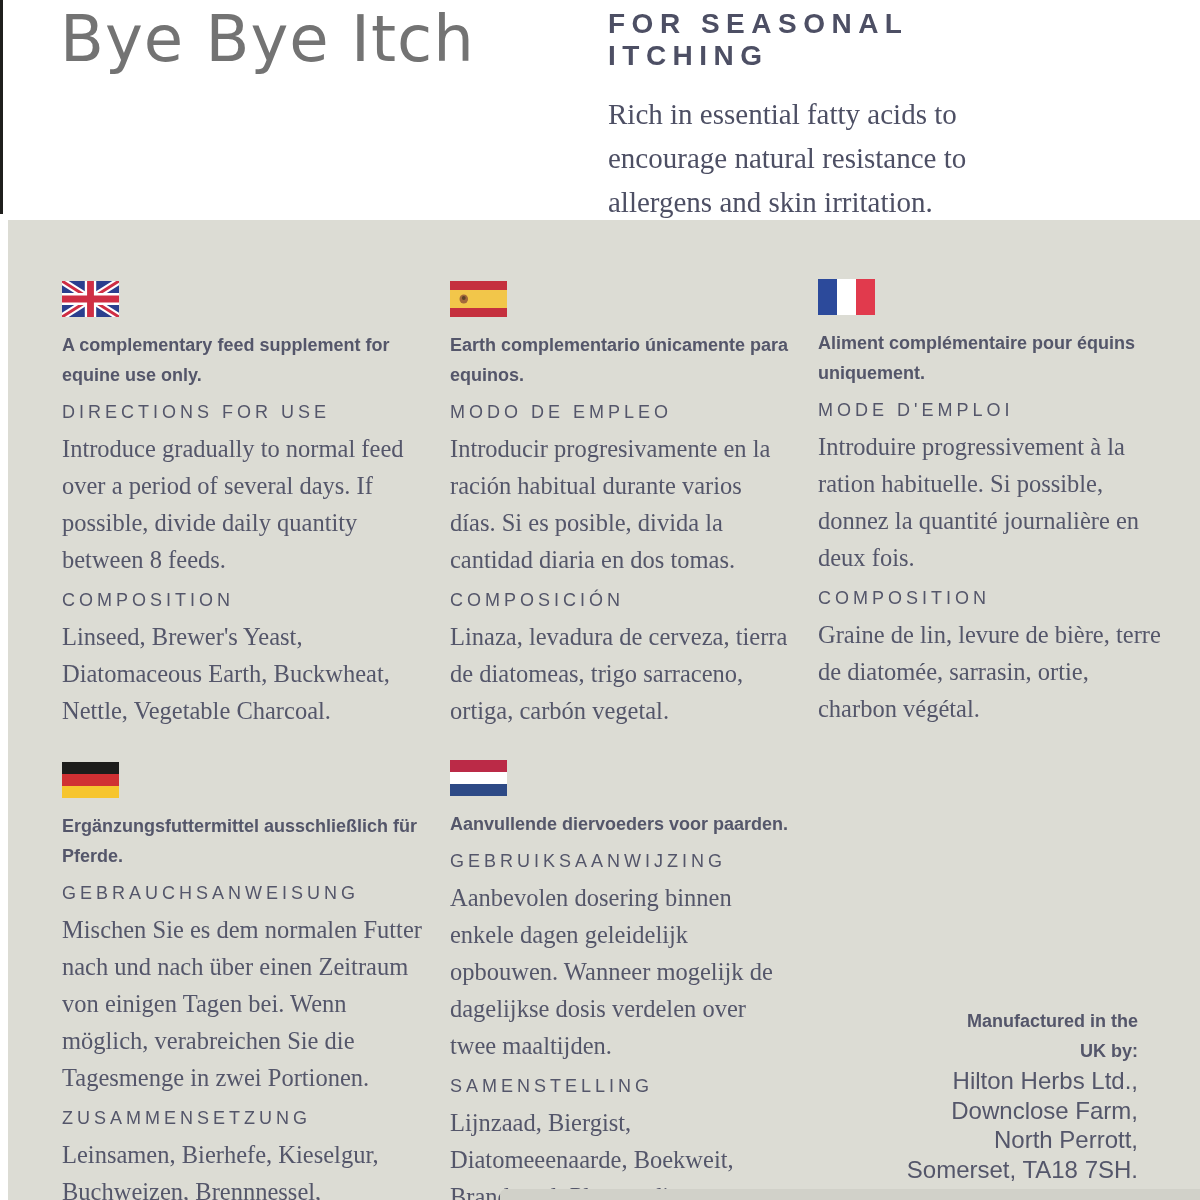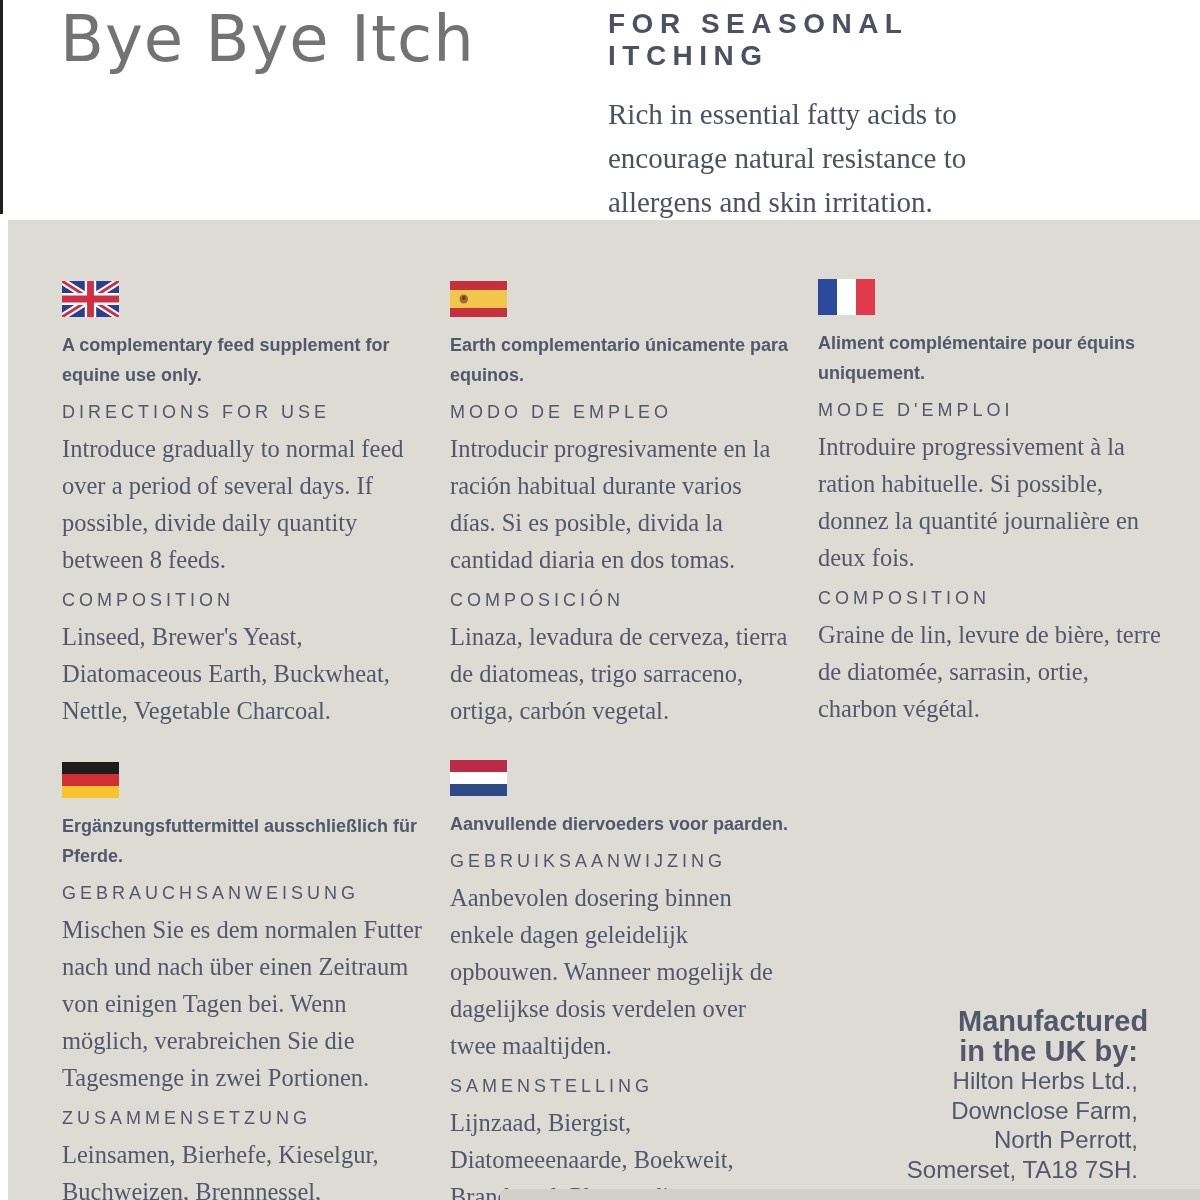--- a/index.html
+++ b/index.html
@@ -43,21 +43,21 @@
   .caps{
     margin:8px 0 3px 0;font-size:18px;line-height:29px;font-weight:400;
     letter-spacing:4px;color:#54566a;
   }
   .body{margin:0 0 2px 0;font-size:24.5px;line-height:37px;font-weight:400;font-family:Liberation Serif, serif;}
 
   
   .manufacturer{
     position:absolute;right:62px;top:1007px;width:300px;text-align:right;color:#54566a;
   }
-  .mfg-bold{margin:0 0 0 auto;max-width:180px;font-weight:700;font-size:29px;line-height:29.5px;}
+  .mfg-bold{margin:0 0 0 auto;max-width:180px;font-weight:700;font-size:18px;line-height:29.5px;}
   .mfg-line{font-size:24px;line-height:29.5px;}
 
   
   .bottom-strip{
     position:absolute;left:500px;top:1189px;width:700px;height:11px;
     background:#d1d1c9;border-top-left-radius:6px;
   }
 </style>
 </head>
 <body>

